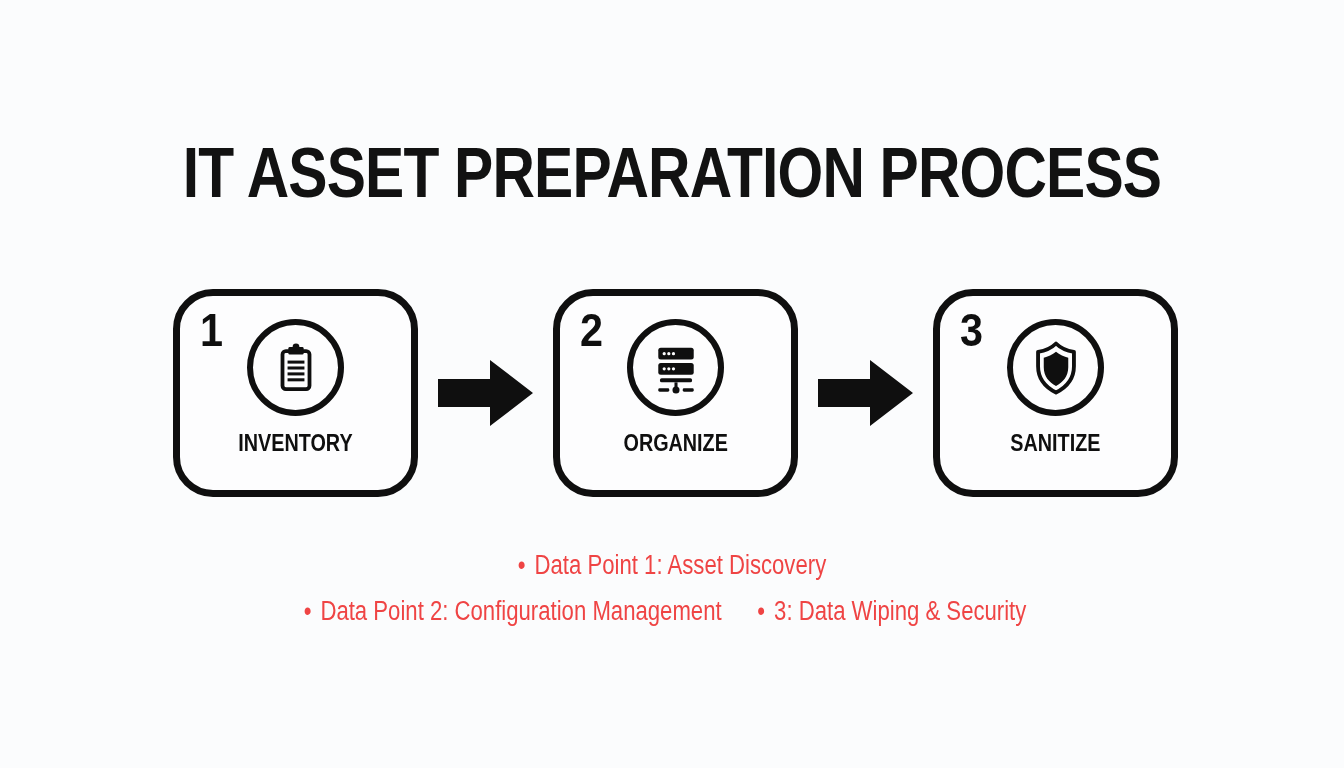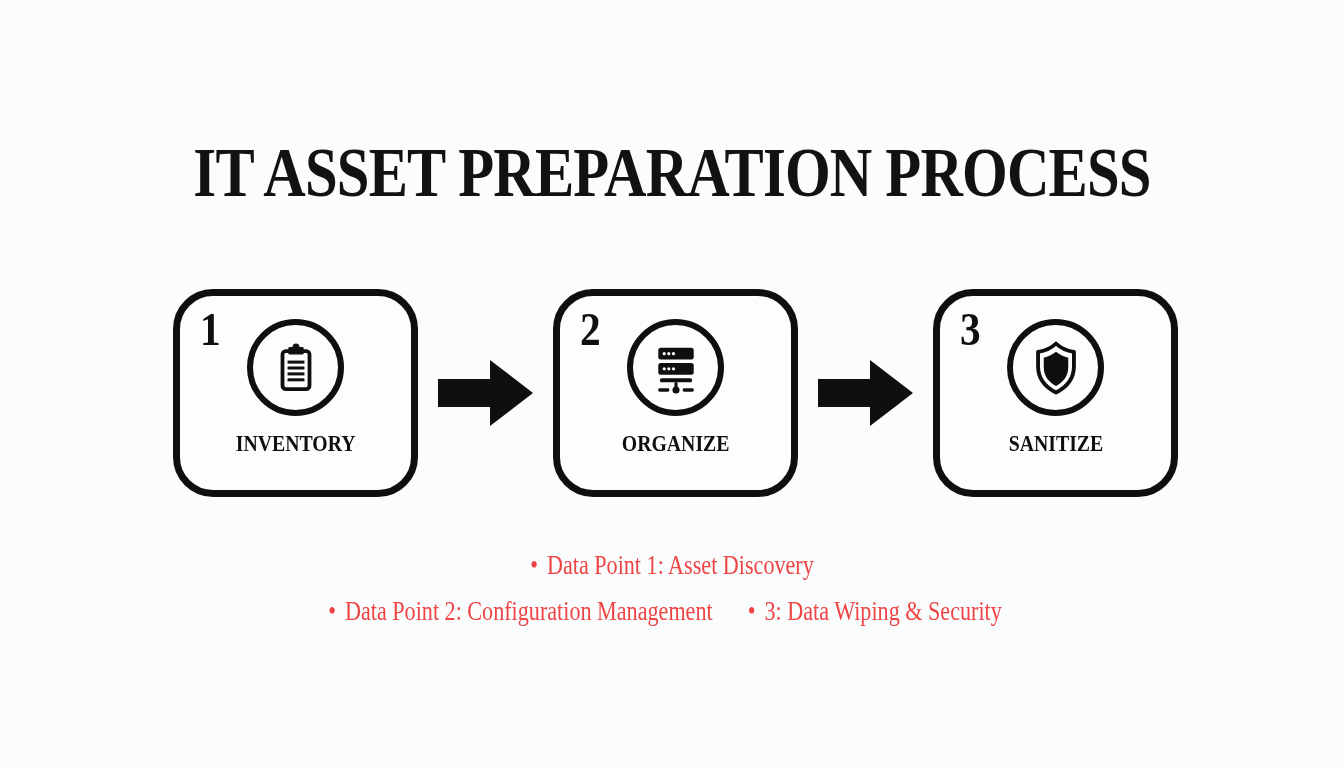--- a/index.html
+++ b/index.html
@@ -1,20 +1,20 @@
 <!DOCTYPE html>
 <html><head>
 <meta charset="utf-8">
 <style>
   * { margin:0; padding:0; box-sizing:border-box; }
   html,body { background:#ffffff; }
   .canvas {
     position:relative; width:1344px; height:768px;
     background:#fbfcfd; overflow:hidden;
-    font-family:Liberation Serif, serif; color:#101010;
+    font-family:Liberation Sans, sans-serif; color:#101010;
   }
   .title {
     position:absolute; top:138px; left:0; width:100%;
     text-align:center; font-size:70px; font-weight:700;
     letter-spacing:-1px; line-height:1;
     transform:scaleX(0.84); transform-origin:50% 50%;
     color:#121212; white-space:nowrap;
   }
   .flow {
     position:absolute; left:173px; top:289px; width:1005px; height:208px;

